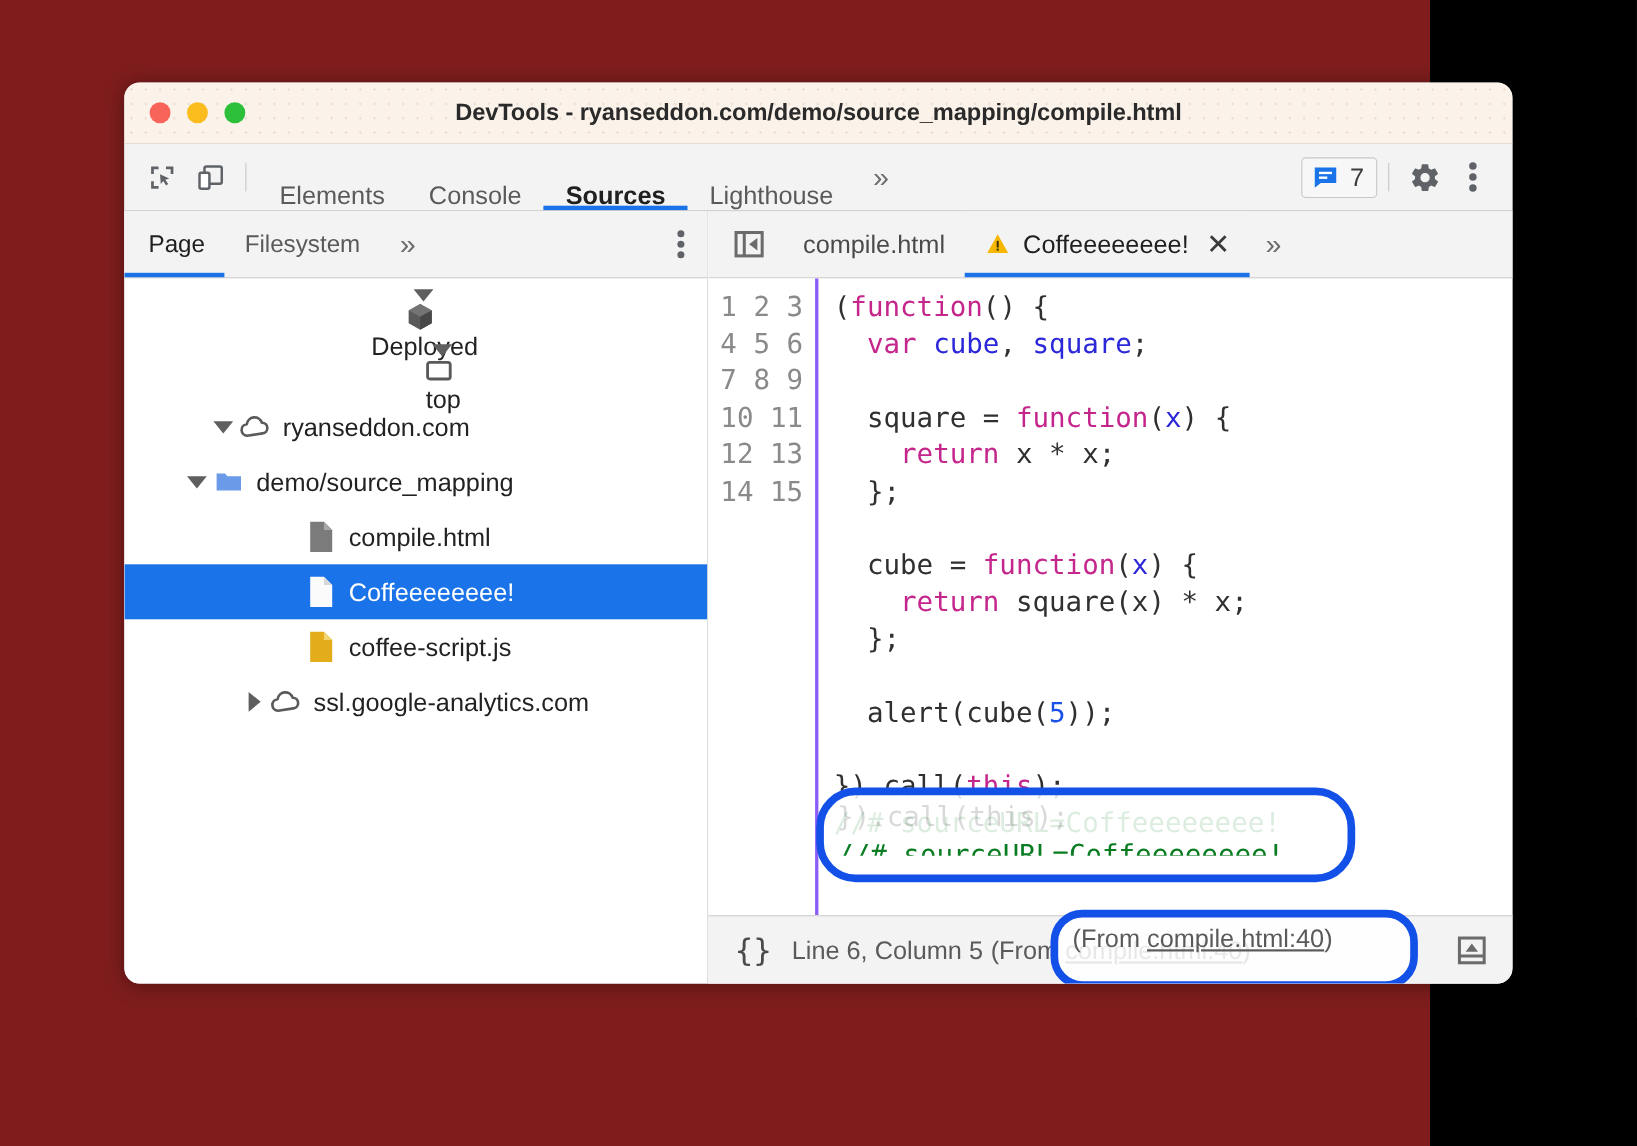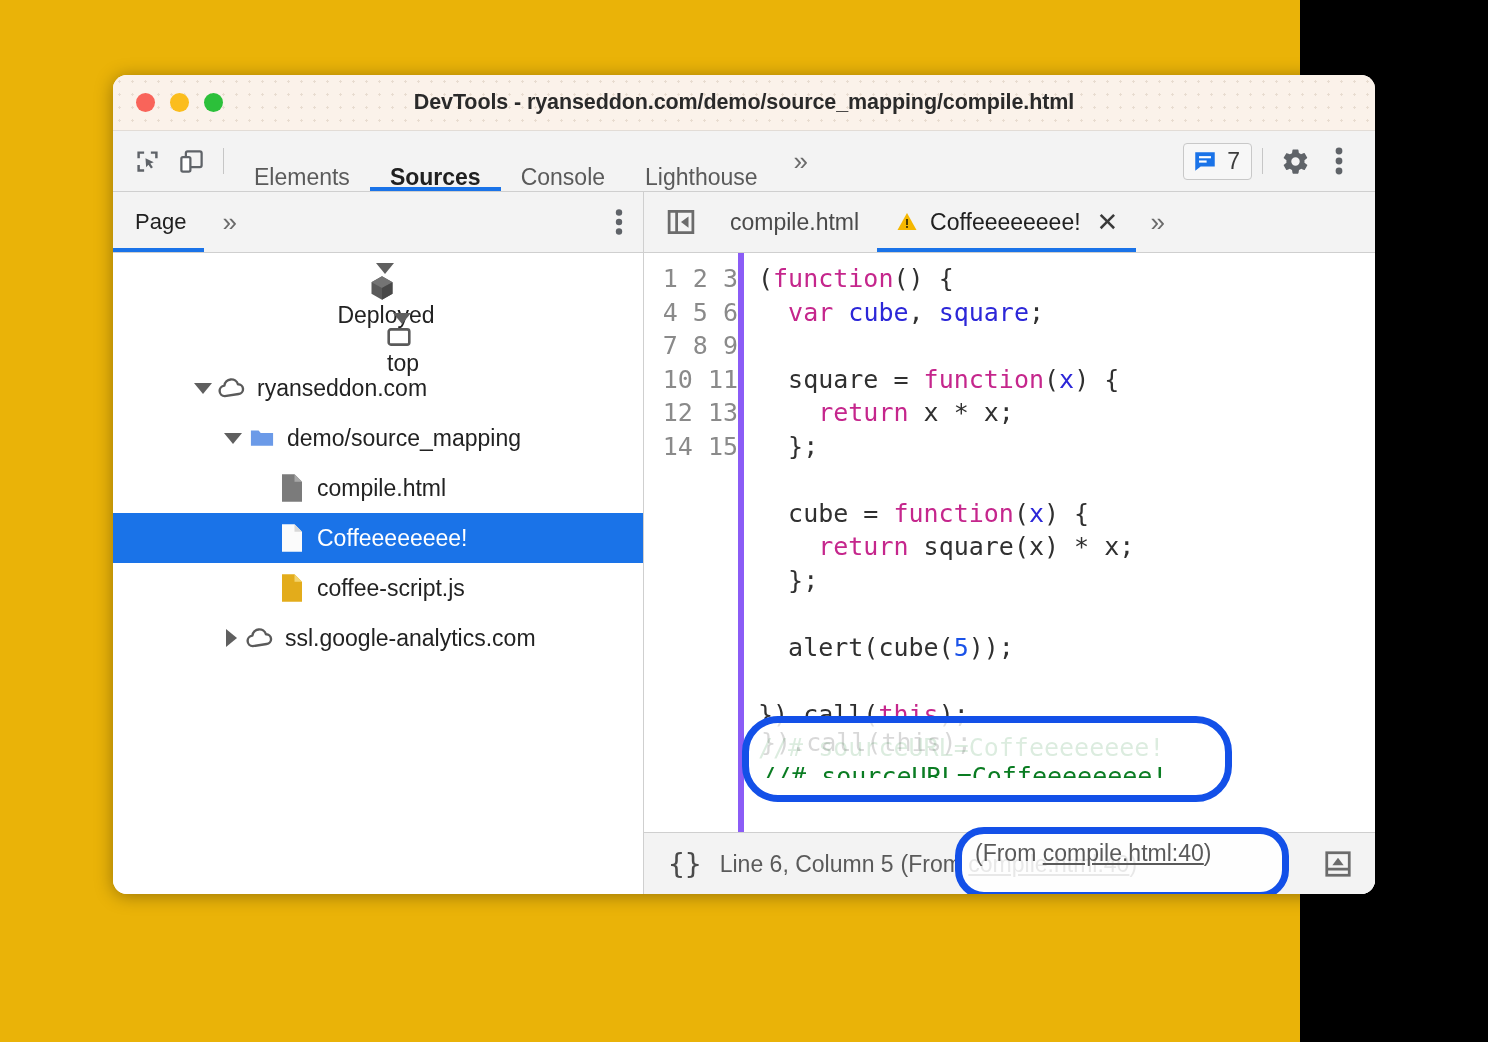--- a/index.html
+++ b/index.html
@@ -12,21 +12,21 @@
     height: 1042px;
     overflow: hidden;
     font-family: "Liberation Sans", sans-serif;
     -webkit-font-smoothing: antialiased;
   }
 
   #stage {
     position: relative;
     width: 1300px;
     height: 1042px;
-    background: #eab308;
+    background: #7f1d1d;
   }
 
   
   #window {
     position: absolute;
     left: 113px;
     top: 75px;
     width: 1262px;
     height: 819px;
     border-radius: 14px;
@@ -308,24 +308,24 @@
     display: flex;
     position: relative;
     overflow: hidden;
     font-family: "DejaVu Sans Mono", monospace;
     font-size: 25px;
     line-height: 33.5px;
   }
   #gutter {
     width: 100px;
     padding-top: 9px;
-    text-align: right;
+    text-align: center;
     color: #8a8a8a;
     background: #ffffff;
-    border-right: 6px solid #8b5cf6;
+    border-right: 3px solid #8b5cf6;
     flex: none;
     box-sizing: border-box;
   }
   #codelines {
     flex: 1;
     padding-top: 9px;
     padding-left: 14px;
     color: #303030;
     white-space: pre;
     overflow: hidden;
@@ -455,25 +455,25 @@
           <rect x="7" y="3" width="14" height="14" rx="1.6" fill="none" stroke="#5f6368" stroke-width="2"></rect>
           <rect x="3" y="8" width="8" height="13" rx="1.4" fill="#fff" stroke="#5f6368" stroke-width="2"></rect>
         </svg>
       </div>
       <div class="tb-sep"></div>
 
       <div class="panel-tabs">
         <div class="panel-tab">
           <span>Elements</span>
         </div>
+        <div class="panel-tab">
+          <span>Console</span>
+        </div>
         <div class="panel-tab active">
           <span>Sources</span>
-        </div>
-        <div class="panel-tab">
-          <span>Console</span>
         </div>
         <div class="panel-tab">
           <span>Lighthouse</span>
         </div>
       </div>
       <div class="chevrons">
         <span>»</span>
       </div>
 
       <div class="toolbar-right">
@@ -500,20 +500,23 @@
         </div>
       </div>
     </div>
 
     <div id="content">
 
       <div id="navigator">
         <div id="nav-tabbar">
           <div class="nav-tab active">
             <span>Page</span>
+          </div>
+          <div class="nav-tab">
+            <span>Filesystem</span>
           </div>
           <div class="nav-tab" style="font-size:26px;color:#6b6b6b;">
             <span>»</span>
           </div>
           <div id="nav-more">
             <svg width="8" height="28" viewBox="0 0 8 28">
               <circle cx="4" cy="4.5" r="3.2" fill="#5f6368"></circle>
               <circle cx="4" cy="14" r="3.2" fill="#5f6368"></circle>
               <circle cx="4" cy="23.5" r="3.2" fill="#5f6368"></circle>
             </svg>
@@ -553,21 +556,21 @@
                 <span class="tri-down"></span>
               </span>
             <span class="ticon">
               <svg width="30" height="30" viewBox="0 0 24 24">
                 <path d="M6.2 18.5a4.2 4.2 0 01-.3-8.38 5.6 5.6 0 0110.9-1.1 3.9 3.9 0 01.5 7.78z" fill="none" stroke="#5a5a5a" stroke-width="1.9" stroke-linejoin="round"></path>
               </svg>
             </span>
             <span class="tlabel">ryanseddon.com</span>
           </div>
 
-          <div class="tree-row" style="padding-left:108px;">
+          <div class="tree-row" style="padding-left:54px;">
             <span class="tw">
                 <span class="tri-down"></span>
               </span>
             <span class="ticon">
               <svg width="28" height="28" viewBox="0 0 24 24">
                 <path d="M2.5 5.5h6.6l1.8 2.2h10.6v11H2.5z" fill="#6b9ae8"></path>
               </svg>
             </span>
             <span class="tlabel">demo/source_mapping</span>
           </div>

